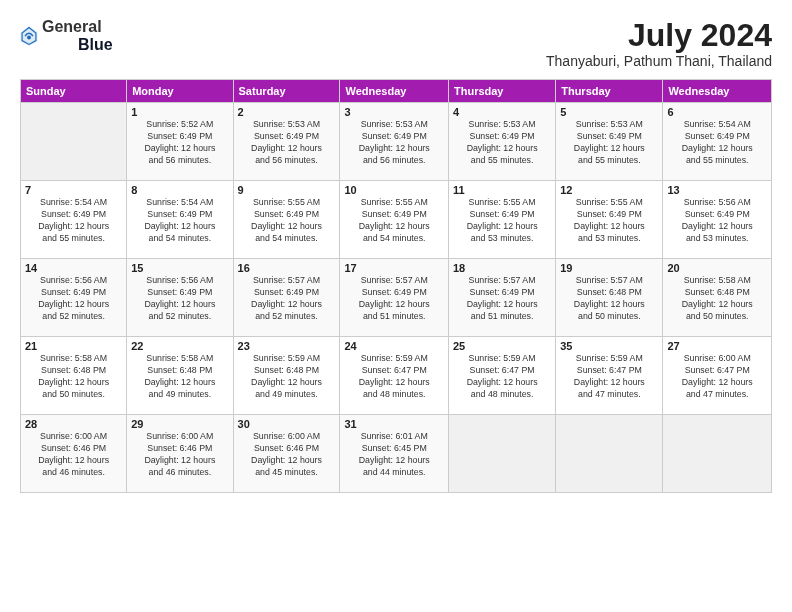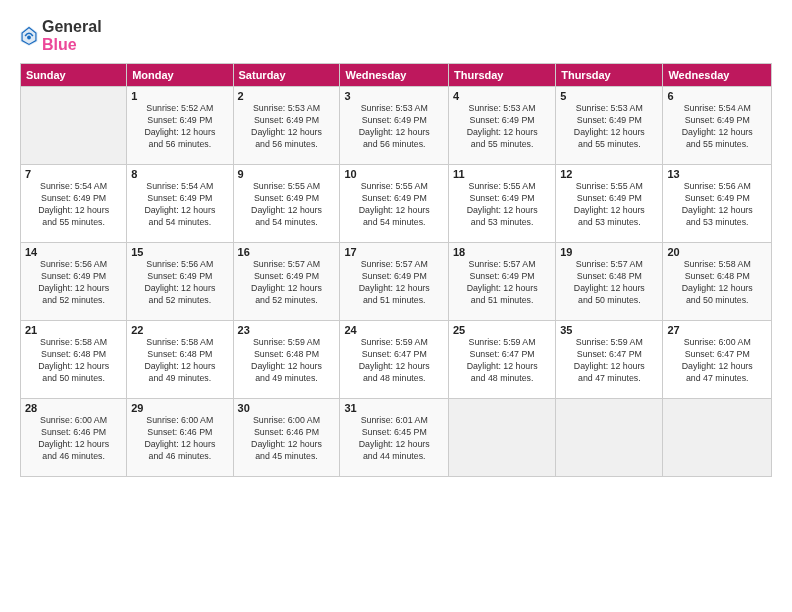--- a/index.html
+++ b/index.html
@@ -33,21 +33,22 @@
       line-height: 1.1;
     }
     .logo-general {
       font-size: 16px;
       font-weight: bold;
       color: #333;
     }
     .logo-blue {
       font-size: 16px;
       font-weight: bold;
-      color: #ec4899;
+      color: #0f172a;
+      margin-left: 36px;
     }
     .logo-icon {
       width: 18px;
       height: 20px;
       margin-right: 4px;
       position: relative;
     }
     .title-block {
       text-align: right;
     }
@@ -61,21 +62,21 @@
       font-size: 14px;
       color: #333;
       font-weight: normal;
     }
     .calendar {
       width: 100%;
       border-collapse: collapse;
       font-size: 9.5px;
     }
     .calendar th {
-      background: #be185d;
+      background: #a21caf;
       color: #fff;
       text-align: left;
       padding: 5px 5px;
       font-size: 11px;
       font-weight: bold;
       border: 1px solid #ccc;
     }
     .calendar td {
       border: 1px solid #ccc;
       vertical-align: top;
@@ -117,20 +118,24 @@
         <polygon points="11,0 22,8 22,20 11,26 0,20 0,8" fill="#1a6bbf" opacity="0.15"></polygon>
         <polygon points="11,2 20,9 20,19 11,24 2,19 2,9" fill="none" stroke="#1a6bbf" stroke-width="1.5"></polygon>
         <path d="M6,13 Q11,6 16,13" fill="none" stroke="#1a6bbf" stroke-width="2"></path>
         <circle cx="11" cy="15" r="2.5" fill="#1a6bbf"></circle>
       </svg>
       <div class="logo-text">
         <span class="logo-general">General</span>
         <span class="logo-blue">Blue</span>
       </div>
     </div>
+    <div class="title-block">
+      <div class="month-title">July 2024</div>
+      <div class="location-title">Thanyaburi, Pathum Thani, Thailand</div>
+    </div>
   </div>
 
   <table class="calendar">
     <thead>
       <tr>
 
       <th>Sunday</th>
           <th>Monday</th>
           <th>Saturday</th>
           <th>Wednesday</th>

